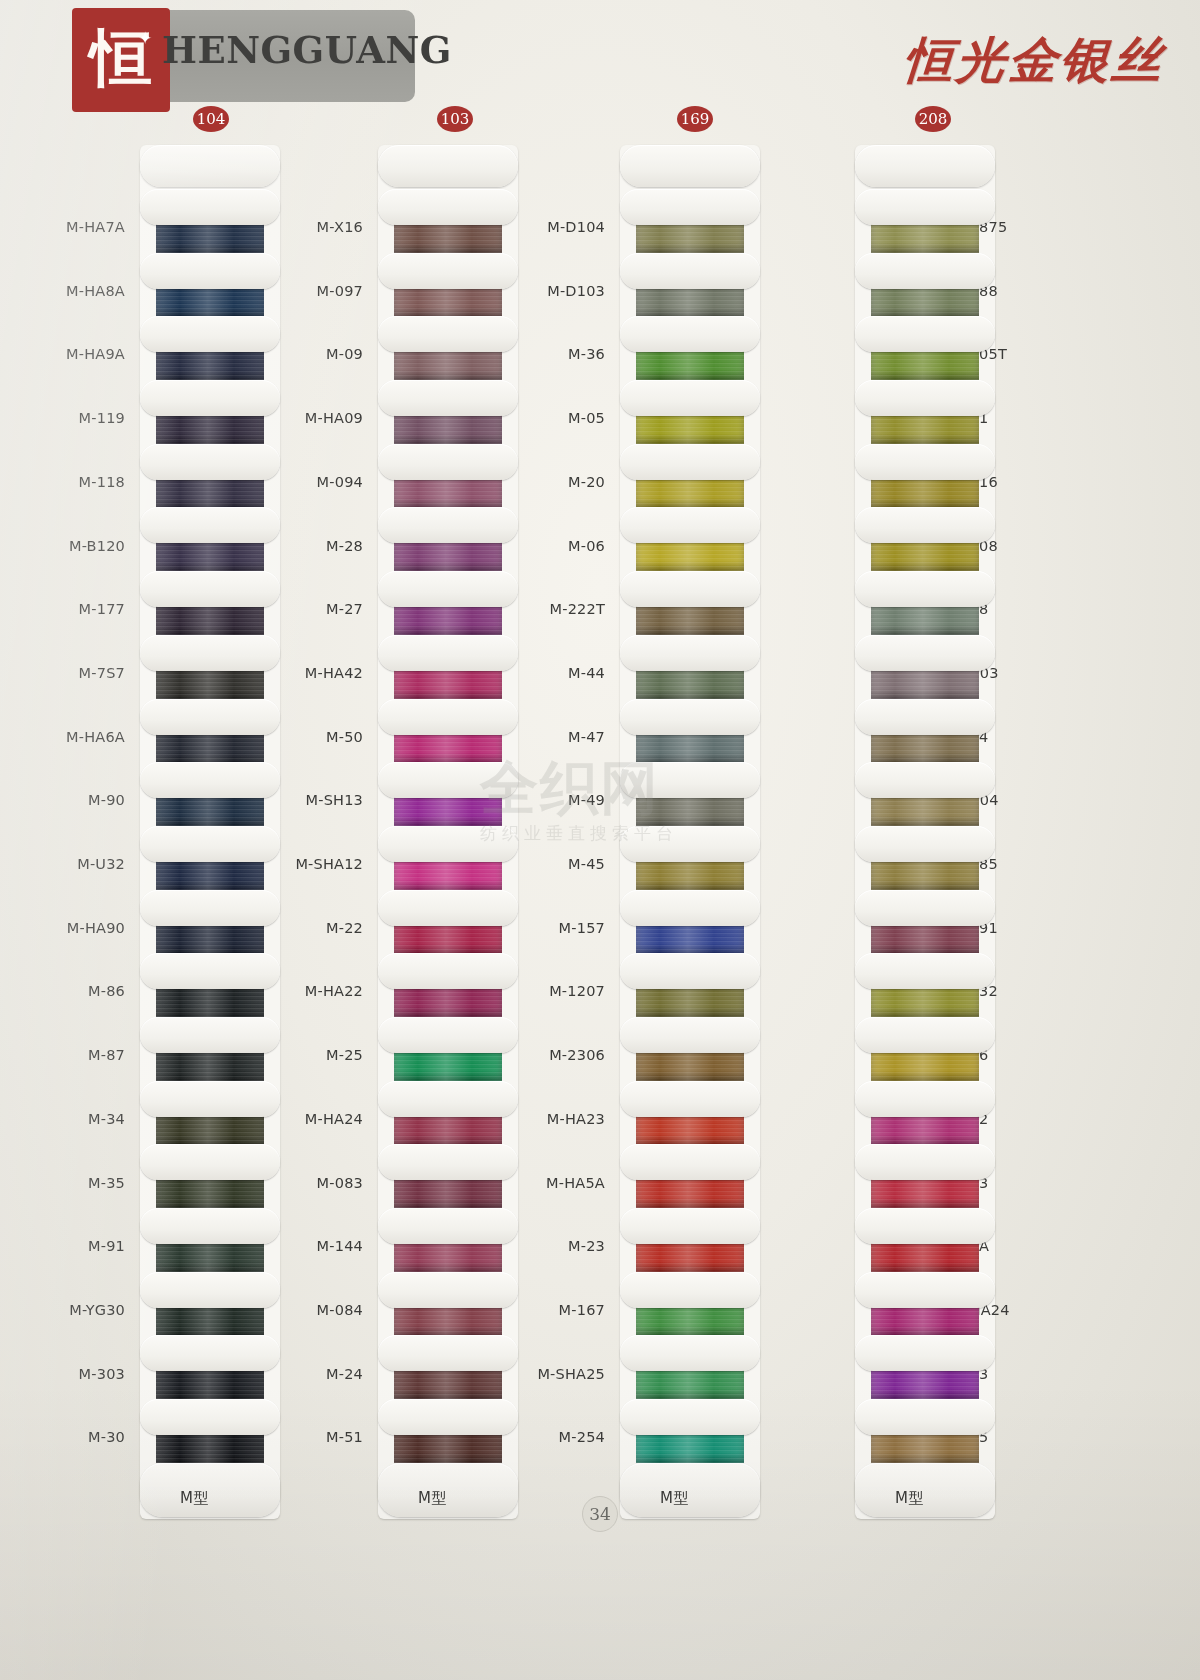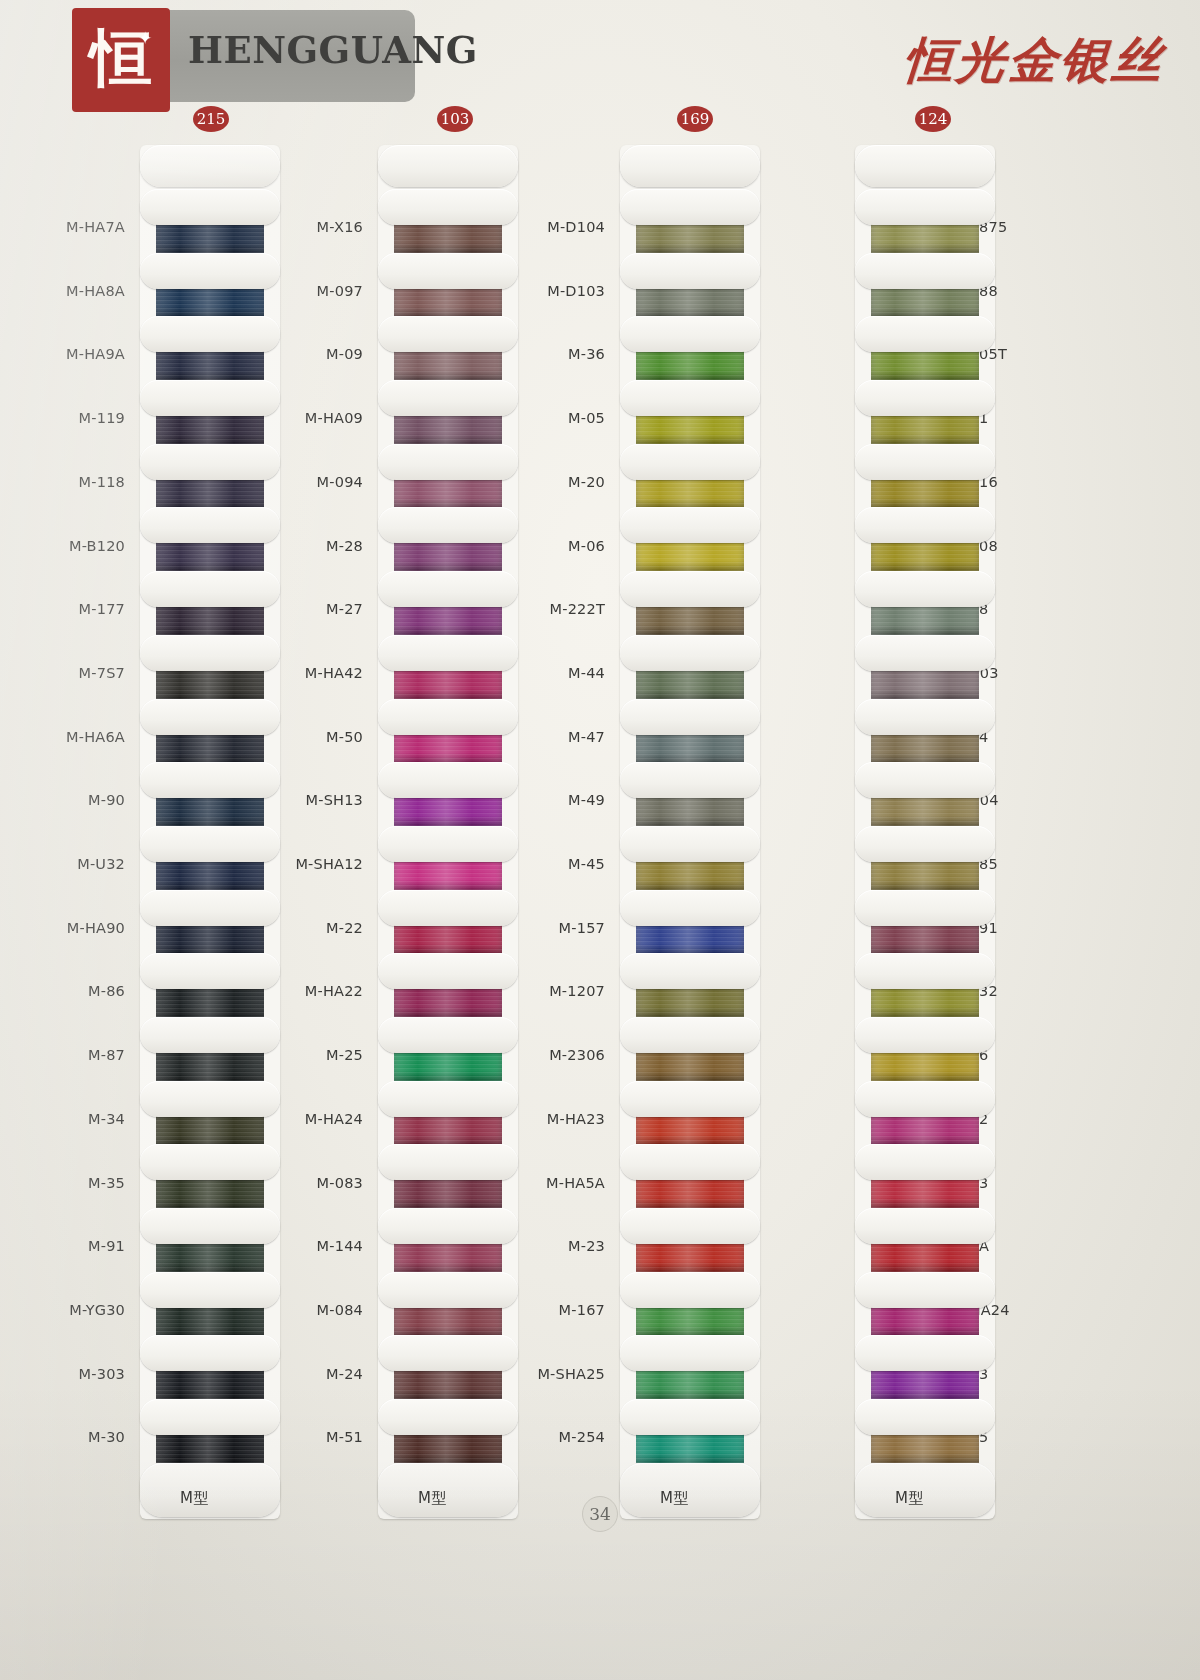--- a/index.html
+++ b/index.html
@@ -61,21 +61,21 @@
   .brand-bar {
     position: absolute;
     left: 150px; top: 10px;
     width: 265px; height: 92px;
     background: linear-gradient(180deg, #a9a9a4 0%, #9d9d98 55%, #a4a49f 100%);
     border-radius: 0 10px 10px 0;
     z-index: 5;
   }
   .brand-text {
     position: absolute;
-    left: 188px; top: 28px;
+    left: 162px; top: 28px;
     width: 240px;
     font-family: "DejaVu Serif", "Liberation Serif", serif;
     font-size: 37px;
     font-weight: 700;
     letter-spacing: 0.5px;
     color: #3f3f3d;
     z-index: 6;
     white-space: nowrap;
     text-align: center;
   }
@@ -241,24 +241,28 @@
 
   <div class="logo-block">
     <div class="logo-glyph">恒</div>
     <div class="logo-spark">✦</div>
   </div>
 
   <div class="brand-text">HENGGUANG</div>
 
   <div class="cn-title">恒光金银丝</div>
 
+  <div class="watermark">
+    <span>全织网</span>
+    <small>纺织业垂直搜索平台</small>
+  </div>
 
   <div id="columns-root">
       <div class="col-badge" style="left: 193px; top: 106px;">
-        <span>215</span>
+        <span>104</span>
       </div>
       <div class="col-card" style="left: 140px; top: 145px;">
         <div class="cap">
           <div class="tab"></div>
         </div>
         <div class="spool">
           <div class="thread" title="M-HA7A" style="background: rgb(28, 43, 66);"></div>
           <div class="tab"></div>
         </div>
         <div class="spool">
@@ -586,21 +590,21 @@
         <div class="label right" style="top: 1047.1px; left: 485px; width: 120px; position: absolute;">M-2306</div>
         <div class="label right" style="top: 1110.8px; left: 485px; width: 120px; position: absolute;">M-HA23</div>
         <div class="label right" style="top: 1174.5px; left: 485px; width: 120px; position: absolute;">M-HA5A</div>
         <div class="label right" style="top: 1238.2px; left: 485px; width: 120px; position: absolute;">M-23</div>
         <div class="label right" style="top: 1301.9px; left: 485px; width: 120px; position: absolute;">M-167</div>
         <div class="label right" style="top: 1365.6px; left: 485px; width: 120px; position: absolute;">M-SHA25</div>
         <div class="label right" style="top: 1429.3px; left: 485px; width: 120px; position: absolute;">M-254</div>
       </div>
       <div class="col-footer" style="left: 660px; top: 1489px;">M型</div>
       <div class="col-badge" style="left: 915px; top: 106px;">
-        <span>124</span>
+        <span>208</span>
       </div>
       <div class="col-card" style="left: 855px; top: 145px;">
         <div class="cap">
           <div class="tab"></div>
         </div>
         <div class="spool">
           <div class="thread" title="M-SAK4875" style="background: rgb(138, 138, 74);"></div>
           <div class="tab"></div>
         </div>
         <div class="spool">

